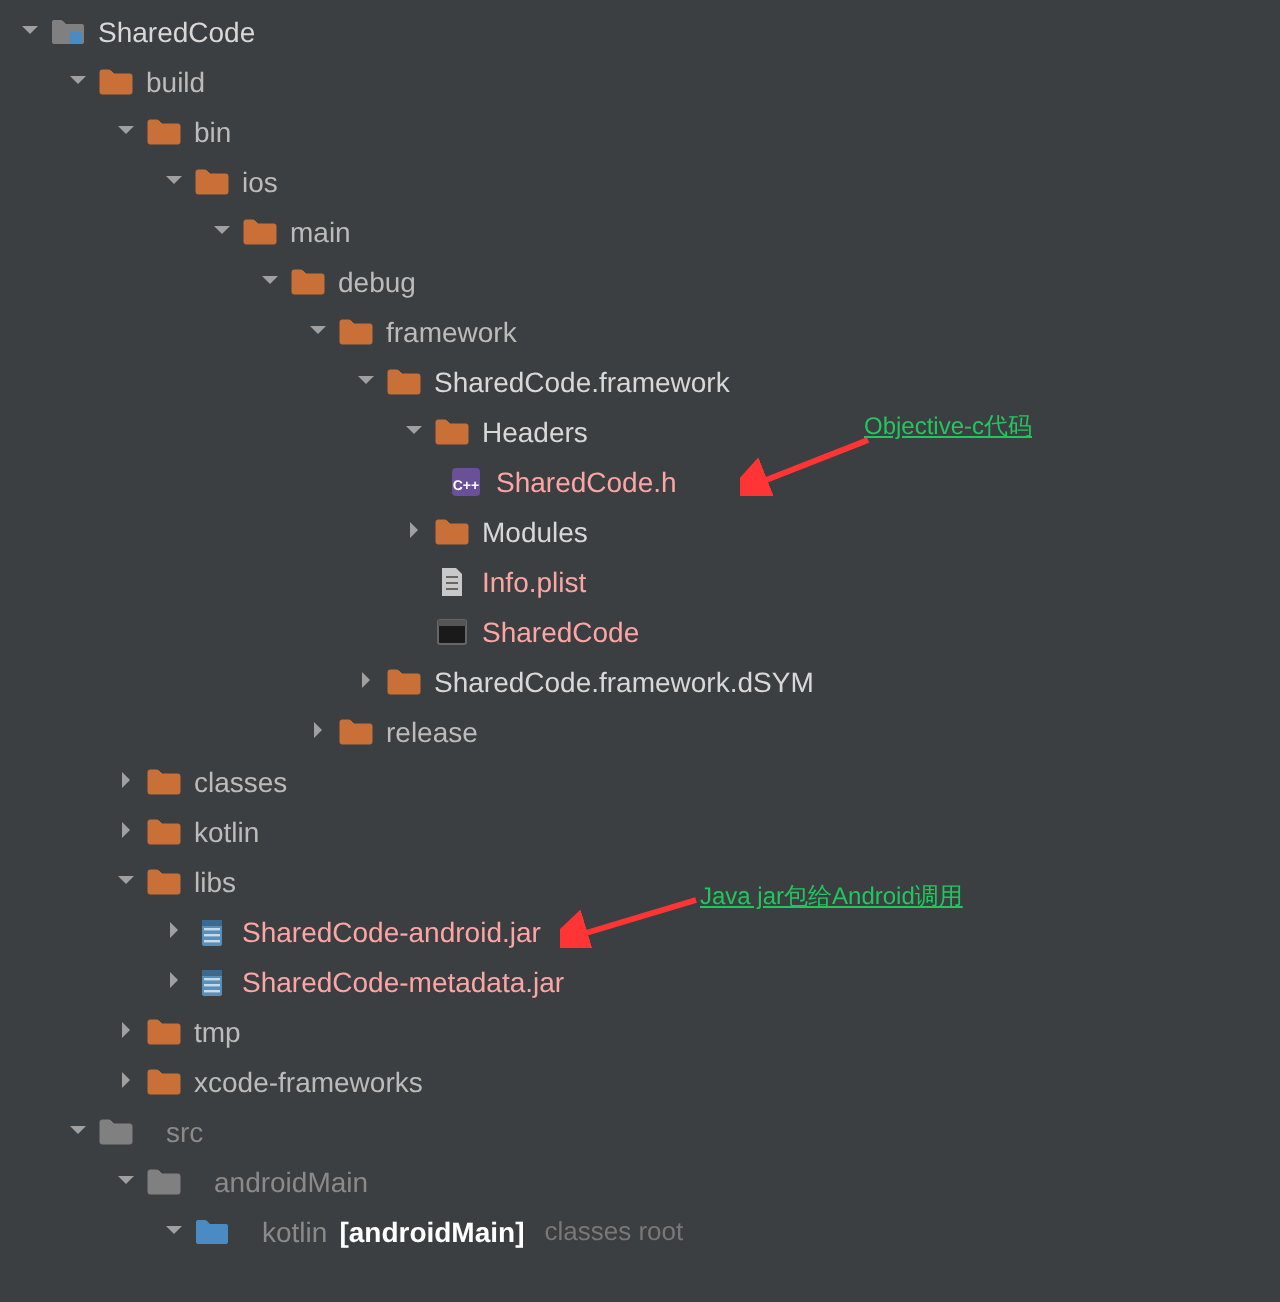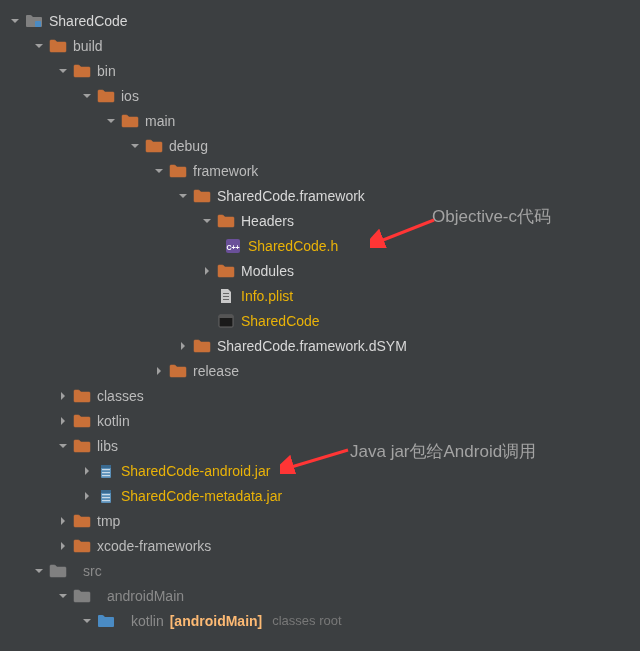--- a/index.html
+++ b/index.html
@@ -8,21 +8,20 @@
       font-family: -apple-system, "Segoe UI", sans-serif;
       font-size: 14px;
       color: #bbbbbb;
       width: 640px;
       height: 651px;
       overflow: hidden;
       padding-top: 8px;
     }
     .row {
       display: flex;
-      align-items: center;
       height: 25px;
       white-space: nowrap;
     }
     .arrow {
       width: 14px;
       height: 14px;
       display: inline-flex;
       align-items: center;
       justify-content: center;
       margin-right: 3px;
@@ -32,39 +31,40 @@
     .icon {
       width: 18px;
       height: 16px;
       display: inline-flex;
       align-items: center;
       justify-content: center;
       margin-right: 6px;
       flex-shrink: 0;
     }
     .label { color: #bbbbbb; }
-    .label.green { color: #eab308; }
+    .label.green { color: #fca5a5; }
     .label.white { color: #d8d8d8; }
     .label.gray { color: #8a8a8a; margin-left: 10px; }
     .suffix {
-      color: #fdba74;
+      color: #ffffff;
       font-weight: 600;
       margin-left: 6px;
     }
     .hint {
       color: #787878;
       margin-left: 10px;
       font-size: 13px;
     }
     .annotation {
       position: absolute;
-      color: #a3a3a3;
-      font-size: 17px;
+      color: #22c55e;
+      font-size: 12px;
       font-weight: 500;
       pointer-events: none;
+      text-decoration: underline;
     }
     .arrow-anno {
       position: absolute;
       pointer-events: none;
     }
     .spacer { display: inline-block; }
     .d0 { width: 8px; } .d1 { width: 32px; } .d2 { width: 56px; }
     .d3 { width: 80px; } .d4 { width: 104px; } .d5 { width: 128px; }
     .d6 { width: 152px; } .d7 { width: 176px; } .d8 { width: 200px; }
     .d9 { width: 224px; }

